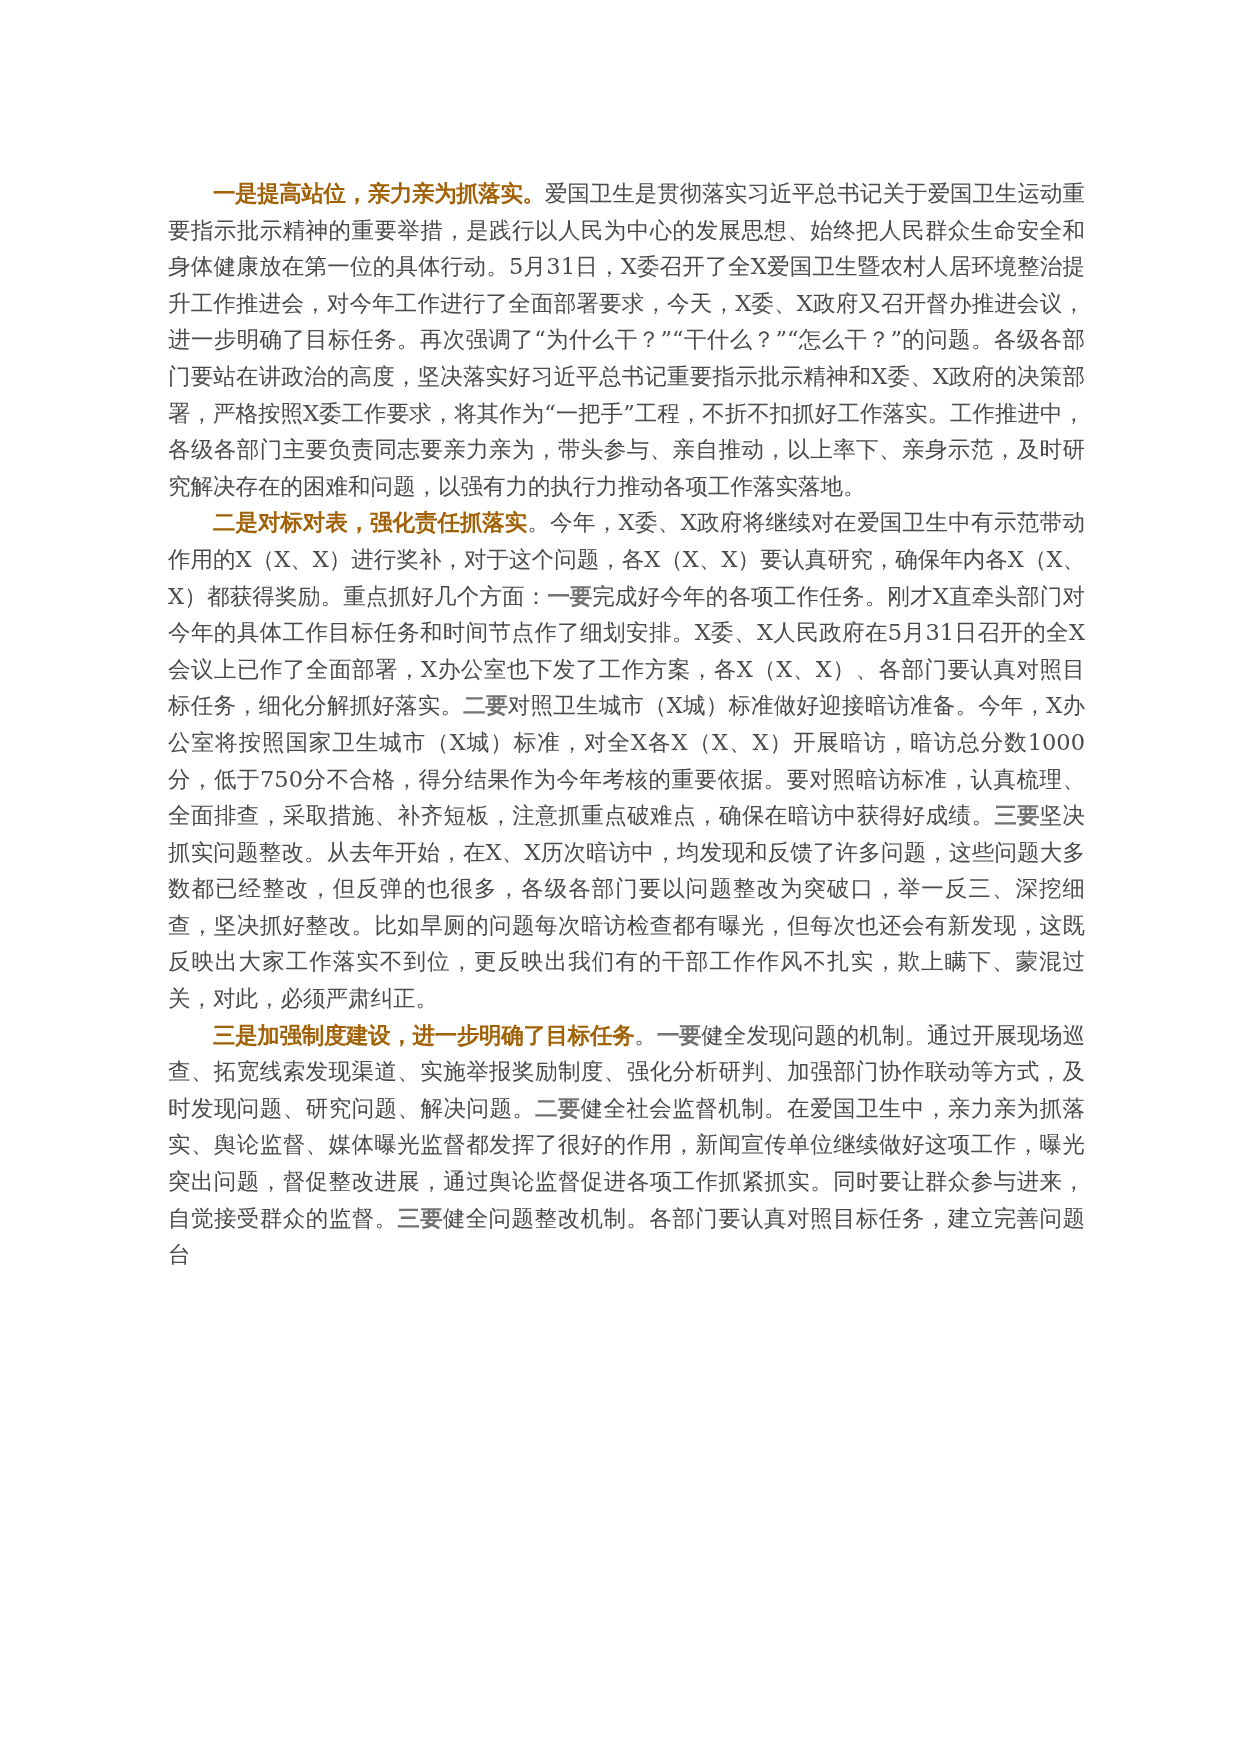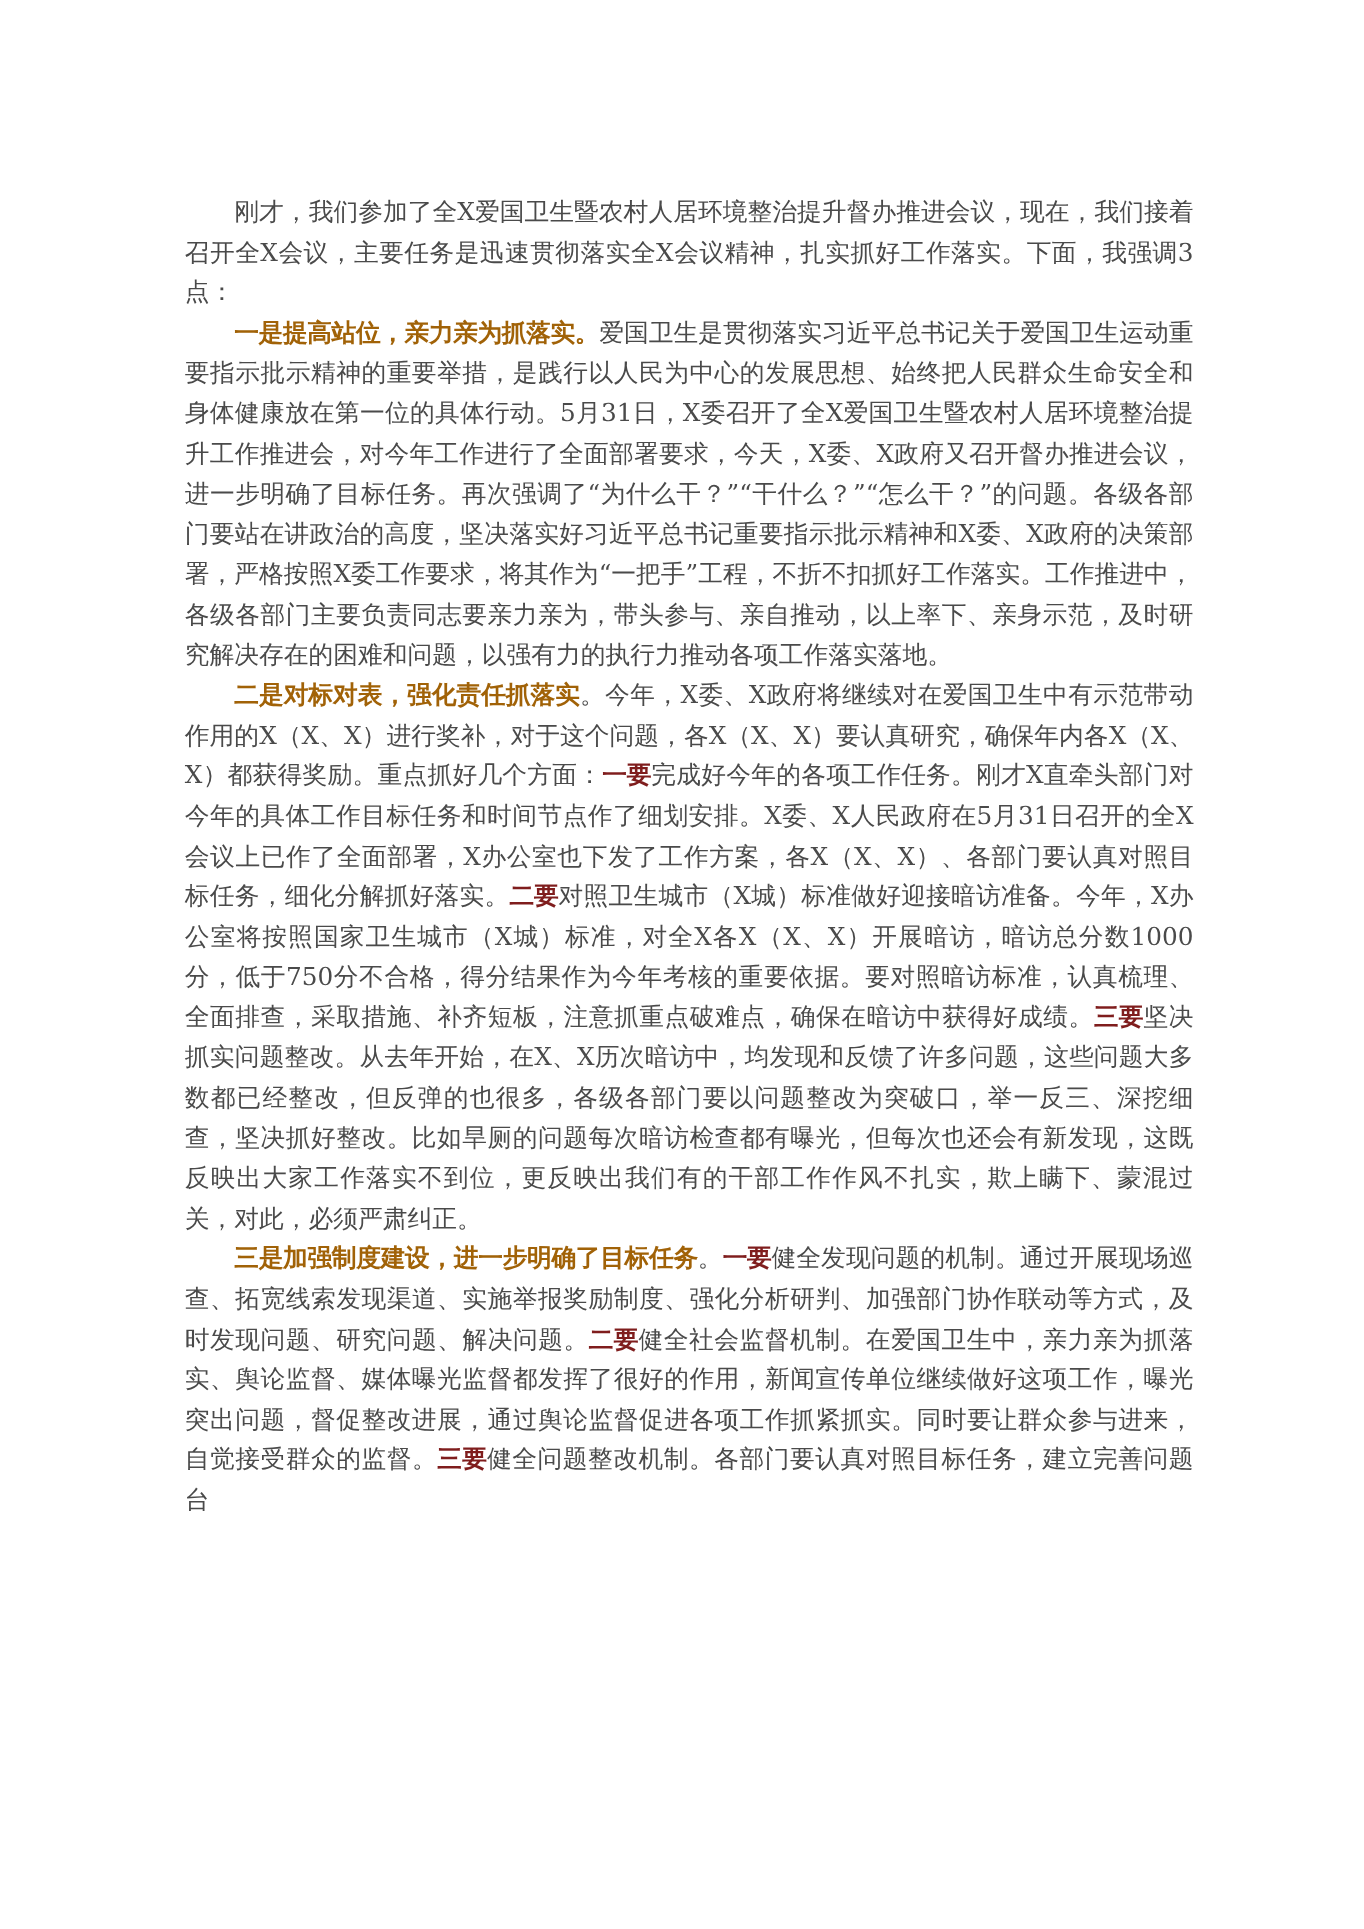--- a/index.html
+++ b/index.html
@@ -53,32 +53,31 @@
     letter-spacing: 0px;
   }
   b.hd {
     font-weight: 700;
     color: #a16207;
     font-family: "DejaVu Sans", "Liberation Sans", sans-serif;
     letter-spacing: -0.4px;
   }
   b.inl {
     font-weight: 700;
-    color: #7f1d1d;
+    color: #737373;
     font-family: "DejaVu Sans", "Liberation Sans", sans-serif;
     letter-spacing: -0.4px;
   }
 </style>
 </head>
 <body>
 
 <div class="page">
 
 
 
   <div>
-    <p class="body-para"><span>刚才，我们参加了全X爱国卫生暨农村人居环境整治提升督办推进会议，现在，我们接着召开全X会议，主要任务是迅速贯彻落实全X会议精神，扎实抓好工作落实。下面，我强调3点：</span></p>
     <p class="body-para"><b class="hd">一是提高站位，亲力亲为抓落实。</b><span>爱国卫生是贯彻落实习近平总书记关于爱国卫生运动重要指示批示精神的重要举措，是践行以人民为中心的发展思想、始终把人民群众生命安全和身体健康放在第一位的具体行动。5月31日，X委召开了全X爱国卫生暨农村人居环境整治提升工作推进会，对今年工作进行了全面部署要求，今天，X委、X政府又召开督办推进会议，进一步明确了目标任务。再次强调了“为什么干？”“干什么？”“怎么干？”的问题。各级各部门要站在讲政治的高度，坚决落实好习近平总书记重要指示批示精神和X委、X政府的决策部署，严格按照X委工作要求，将其作为“一把手”工程，不折不扣抓好工作落实。工作推进中，各级各部门主要负责同志要亲力亲为，带头参与、亲自推动，以上率下、亲身示范，及时研究解决存在的困难和问题，以强有力的执行力推动各项工作落实落地。</span></p>
     <p class="body-para"><b class="hd">二是对标对表，强化责任抓落实</b><span>。今年，X委、X政府将继续对在爱国卫生中有示范带动作用的X（X、X）进行奖补，对于这个问题，各X（X、X）要认真研究，确保年内各X（X、X）都获得奖励。重点抓好几个方面：</span><b class="inl">一要</b><span>完成好今年的各项工作任务。刚才X直牵头部门对今年的具体工作目标任务和时间节点作了细划安排。X委、X人民政府在5月31日召开的全X会议上已作了全面部署，X办公室也下发了工作方案，各X（X、X）、各部门要认真对照目标任务，细化分解抓好落实。</span><b class="inl">二要</b><span>对照卫生城市（X城）标准做好迎接暗访准备。今年，X办公室将按照国家卫生城市（X城）标准，对全X各X（X、X）开展暗访，暗访总分数1000分，低于750分不合格，得分结果作为今年考核的重要依据。要对照暗访标准，认真梳理、全面排查，采取措施、补齐短板，注意抓重点破难点，确保在暗访中获得好成绩。</span><b class="inl">三要</b><span>坚决抓实问题整改。从去年开始，在X、X历次暗访中，均发现和反馈了许多问题，这些问题大多数都已经整改，但反弹的也很多，各级各部门要以问题整改为突破口，举一反三、深挖细查，坚决抓好整改。比如旱厕的问题每次暗访检查都有曝光，但每次也还会有新发现，这既反映出大家工作落实不到位，更反映出我们有的干部工作作风不扎实，欺上瞒下、蒙混过关，对此，必须严肃纠正。</span></p>
     <p class="body-para"><b class="hd">三是加强制度建设，进一步明确了目标任务</b><span>。</span><b class="inl">一要</b><span>健全发现问题的机制。通过开展现场巡查、拓宽线索发现渠道、实施举报奖励制度、强化分析研判、加强部门协作联动等方式，及时发现问题、研究问题、解决问题。</span><b class="inl">二要</b><span>健全社会监督机制。在爱国卫生中，亲力亲为抓落实、舆论监督、媒体曝光监督都发挥了很好的作用，新闻宣传单位继续做好这项工作，曝光突出问题，督促整改进展，通过舆论监督促进各项工作抓紧抓实。同时要让群众参与进来，自觉接受群众的监督。</span><b class="inl">三要</b><span>健全问题整改机制。各部门要认真对照目标任务，建立完善问题台</span></p>
   </div>
 
 </div>
 
 </body></html>

